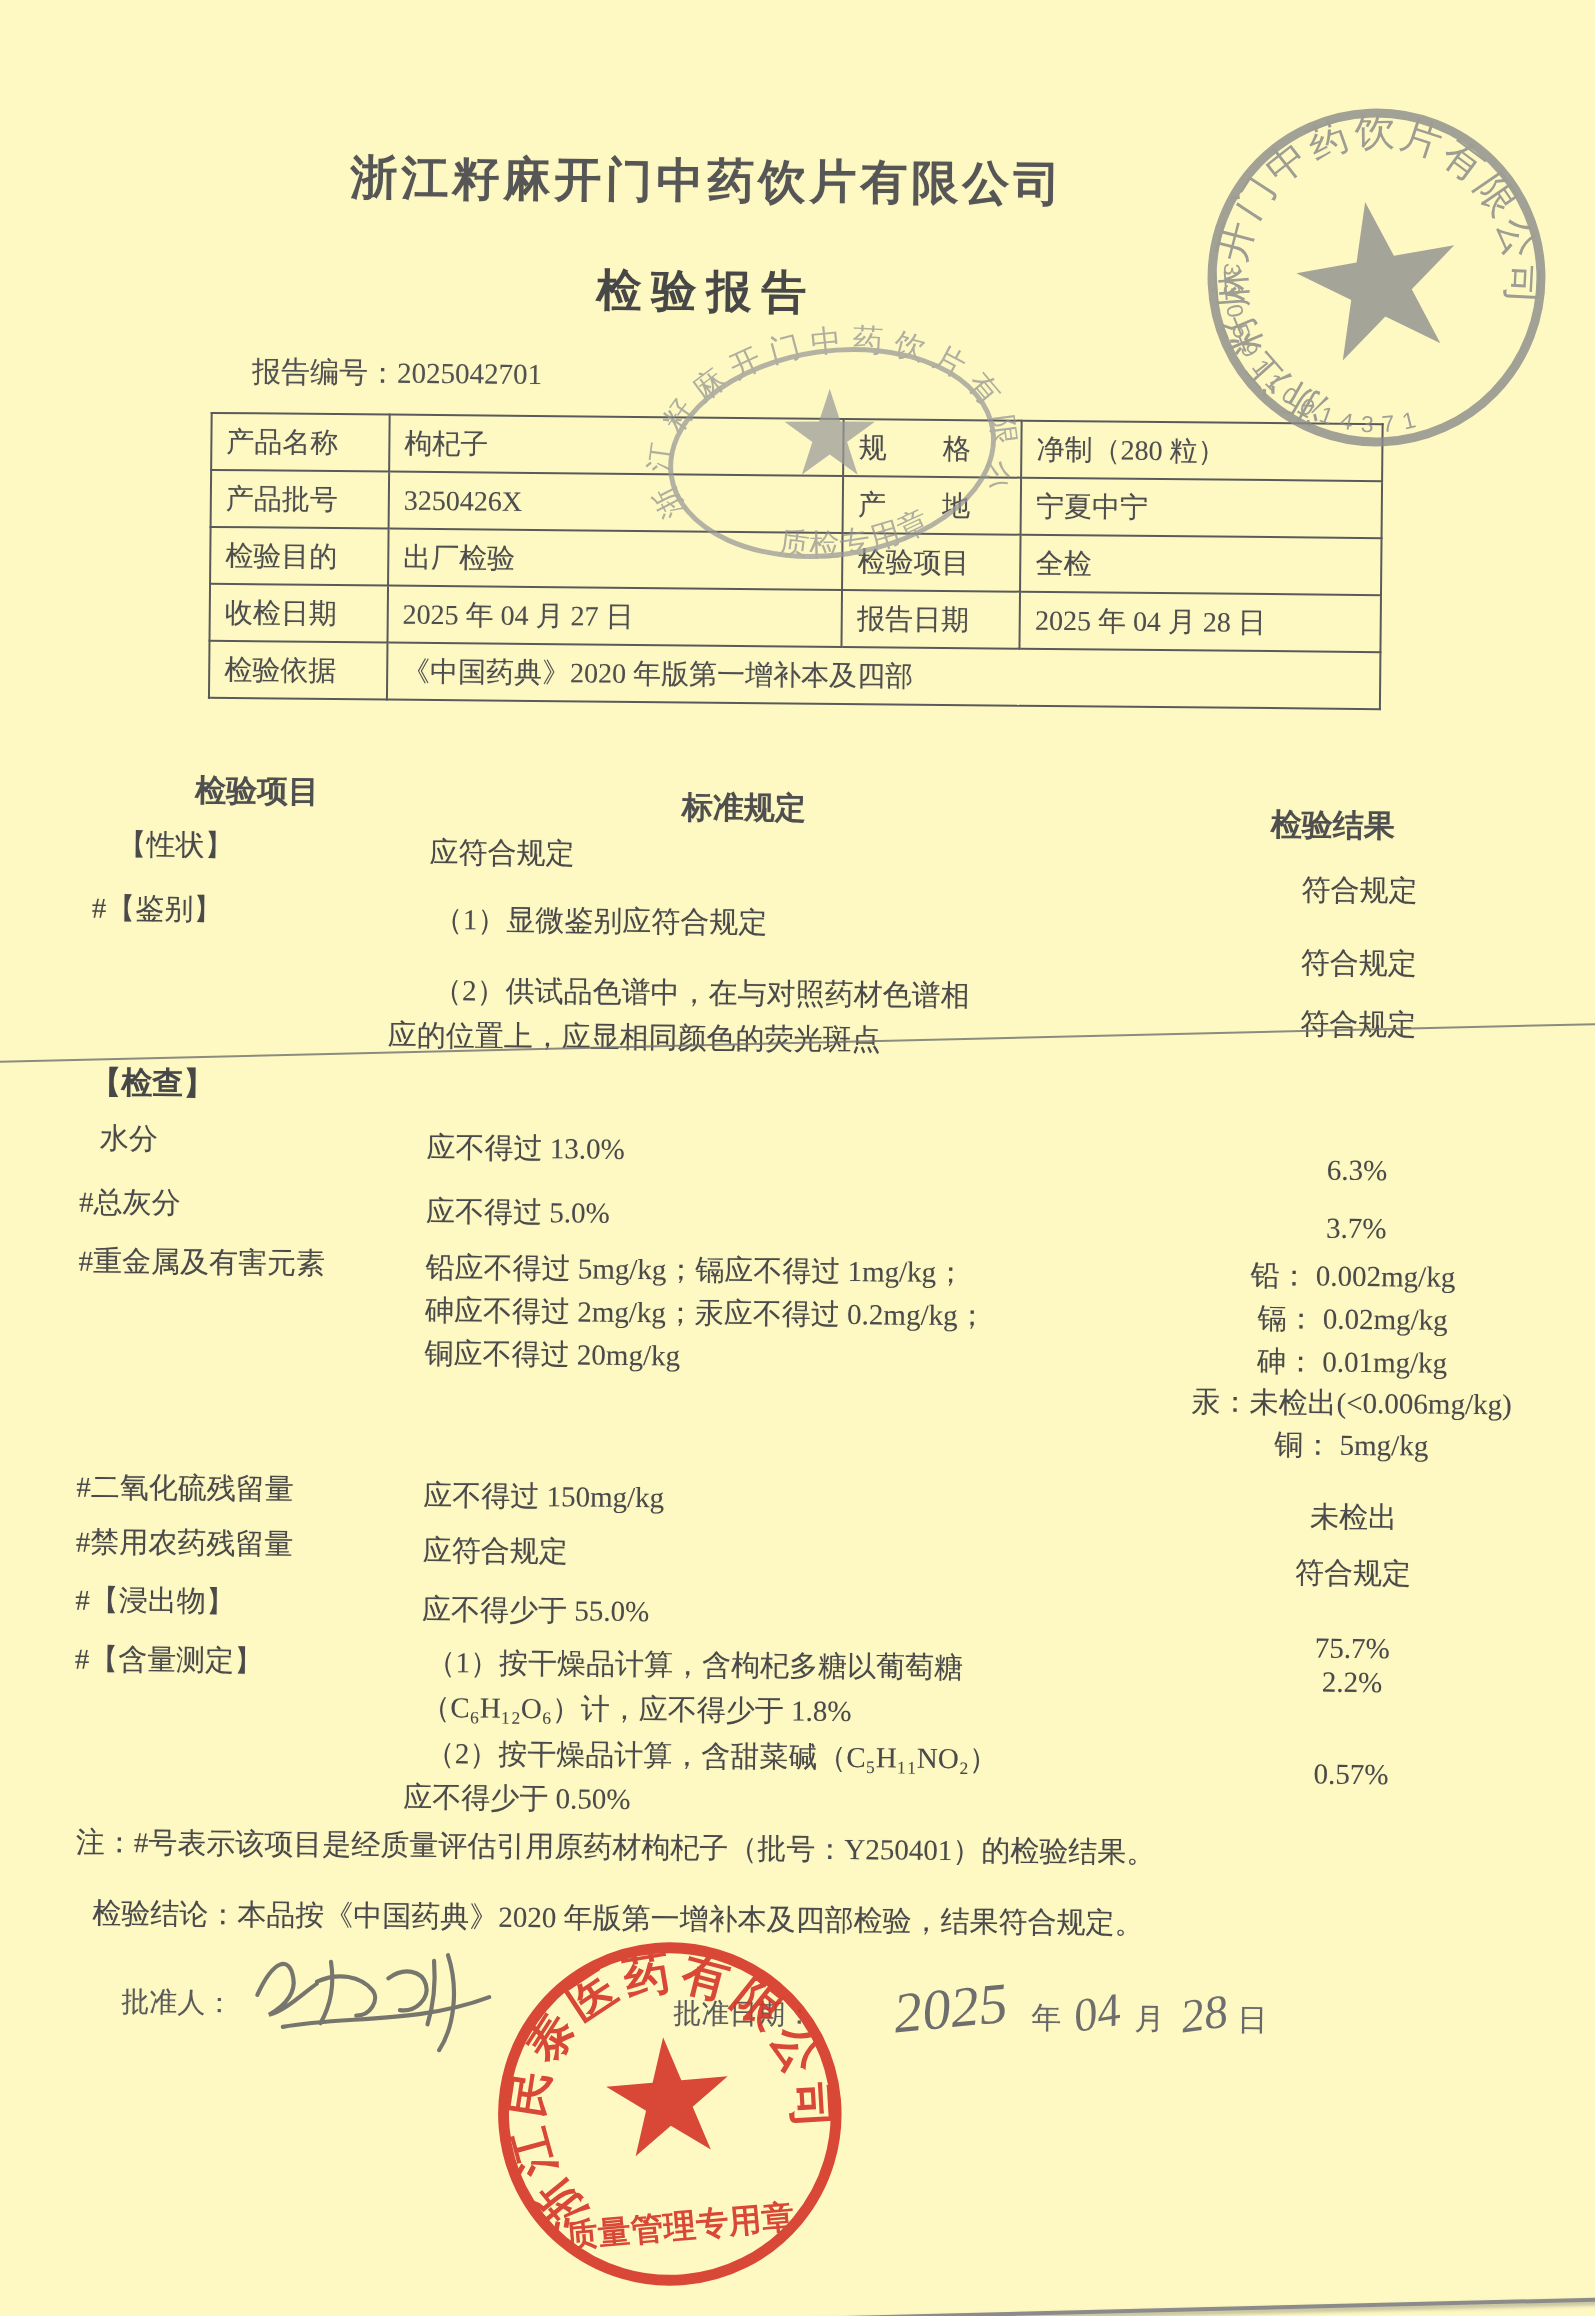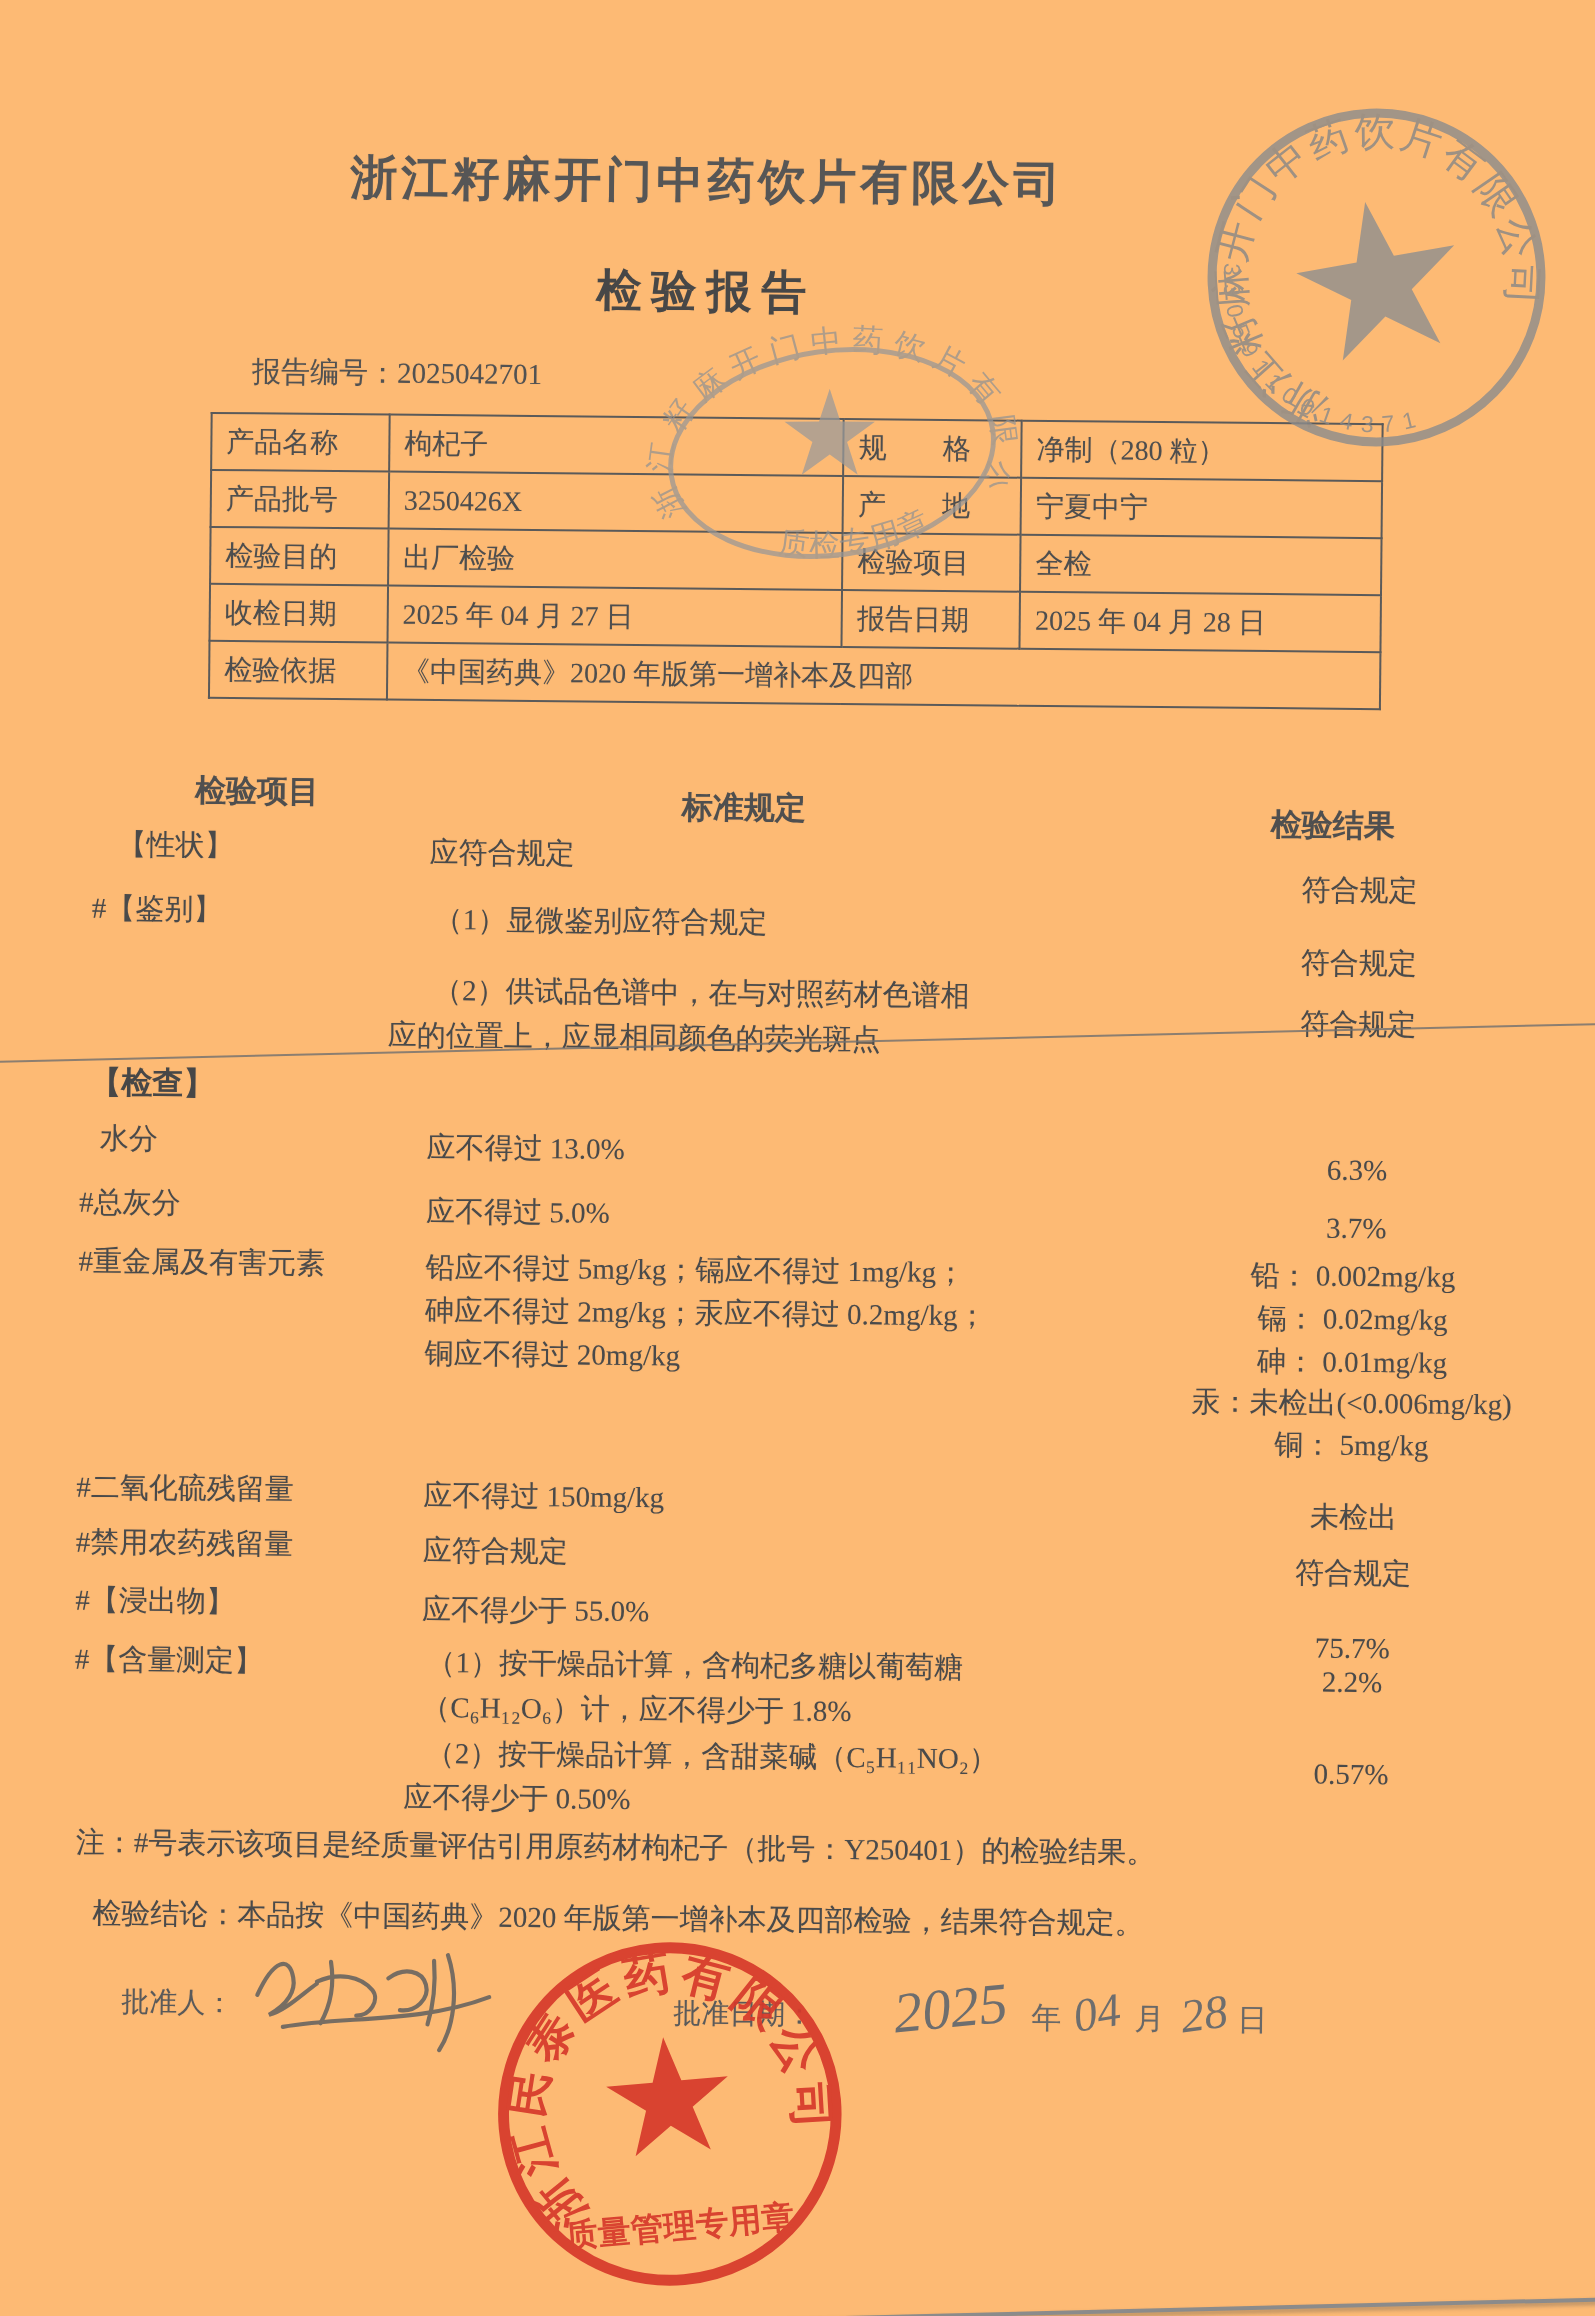--- a/index.html
+++ b/index.html
@@ -1,16 +1,16 @@
 <!DOCTYPE html>
 <html><head>
 <meta charset="utf-8">
 <style>
   html,body{margin:0;padding:0;background:#e9e9e9;}
-  .page{position:relative;width:1596px;height:2317px;margin:0 auto;background:#fdba74;overflow:hidden;
+  .page{position:relative;width:1596px;height:2317px;margin:0 auto;background:#fef9c3;overflow:hidden;
         font-family:"Liberation Serif","DejaVu Serif",serif;color:#4a4a4a;}
   .doc{position:absolute;left:0;top:0;width:1596px;height:2317px;
        transform:rotate(0.55deg);transform-origin:40% 30%;}
   .t{position:absolute;white-space:nowrap;text-shadow:0 0 1px rgba(90,90,90,.28);}
   .title{left:178px;top:149px;width:1049px;text-align:center;font-size:47px;font-weight:600;
          letter-spacing:4px;color:#565656;}
   .subtitle{left:178px;top:261px;width:1049px;text-align:center;font-size:45px;font-weight:700;
             letter-spacing:10px;color:#474747;}
   .reportno{left:249px;top:356px;font-size:29px;color:#525252;}
   table.info{position:absolute;left:208px;top:416px;width:1173px;border-collapse:collapse;}

